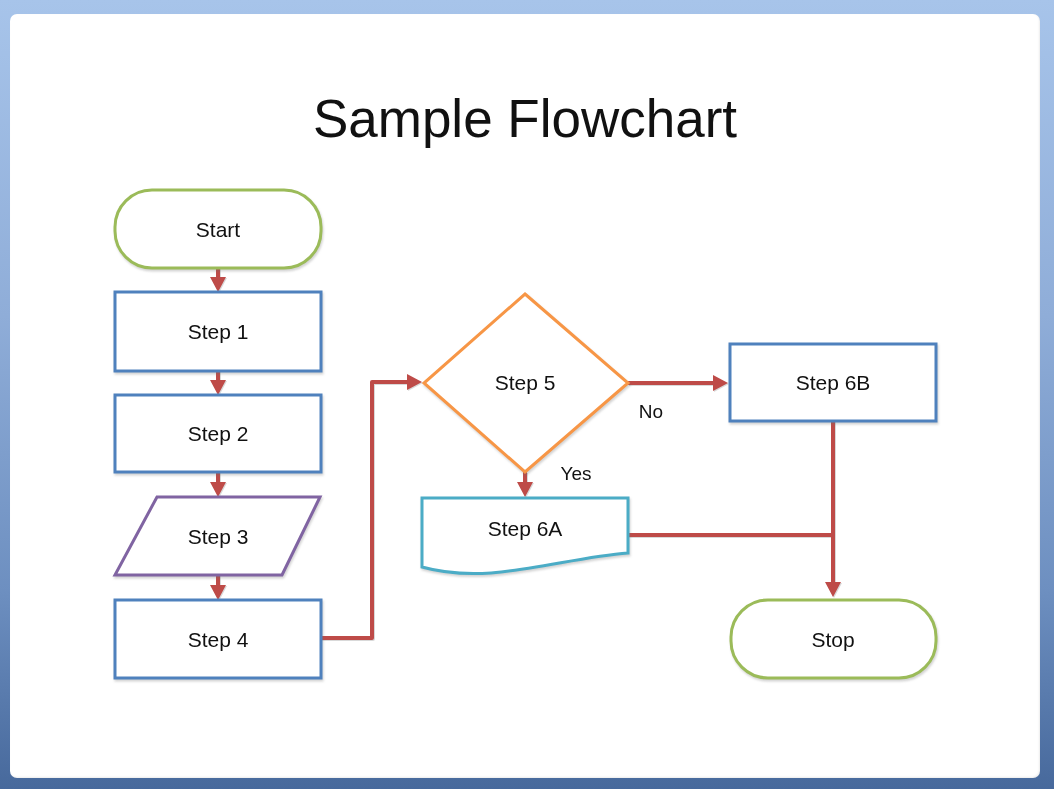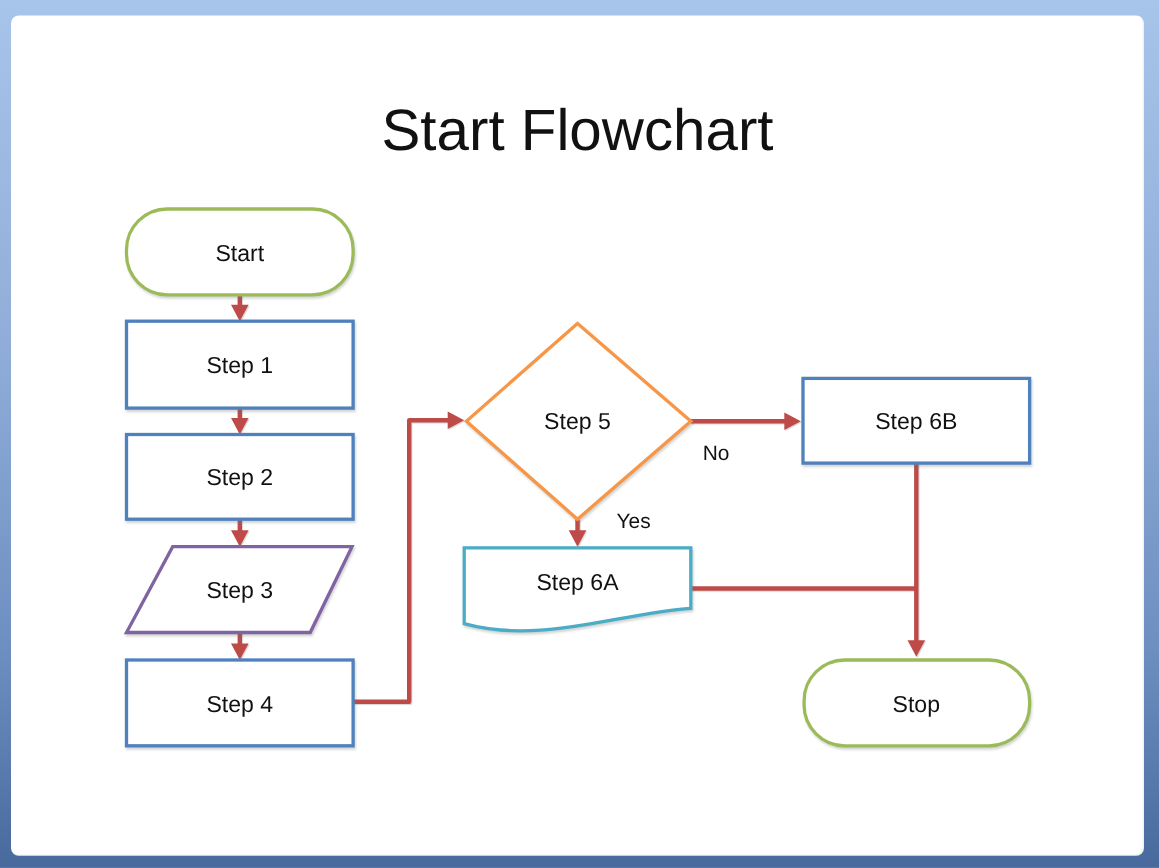--- a/index.html
+++ b/index.html
@@ -55,21 +55,21 @@
     font-family: "Liberation Sans", sans-serif;
     font-size: 19px;
     fill: #111111;
   }
 </style>
 </head>
 <body>
 
 <div class="frame">
   <div class="slide">
-    <div class="slide-title">Start Flowchart</div>
+    <div class="slide-title">Sample Flowchart</div>
   </div>
 
   <svg class="diagram" viewBox="0 0 1054 789" xmlns="http://www.w3.org/2000/svg">
 
     <g class="arrows" fill="none" stroke-width="4" stroke-linejoin="round" stroke-linecap="butt" stroke="#BE4B48">
       <path d="M218,268 V279"></path>
       <path d="M218,371 V382"></path>
       <path d="M218,472 V484"></path>
       <path d="M218,575 V587"></path>
       <path d="M321,638 H372 V382 H409"></path>

